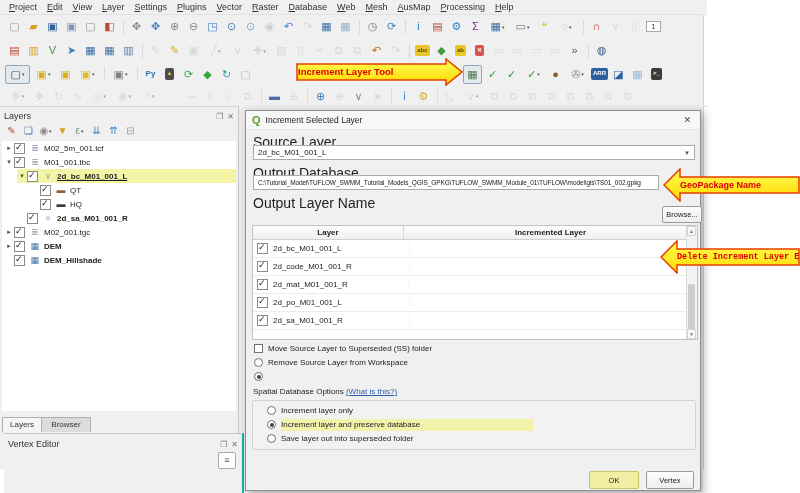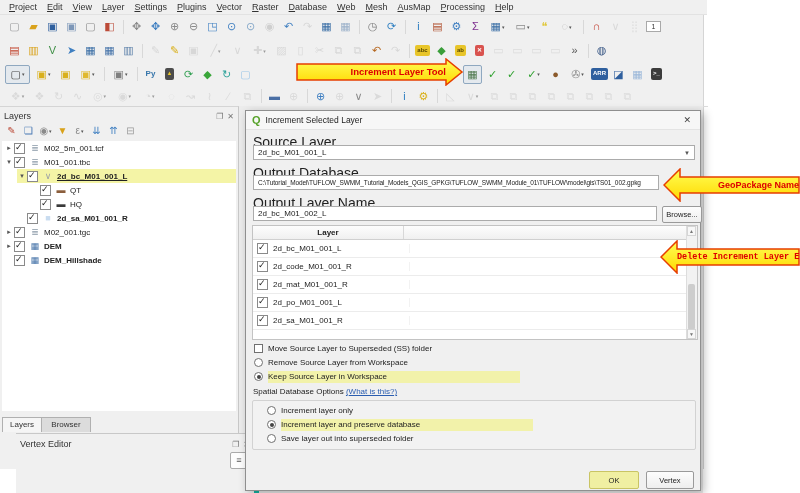--- a/index.html
+++ b/index.html
@@ -52,22 +52,22 @@
   .tico{width:14px;text-align:center;font-size:9px;flex:none;margin-right:2px;}
   .tlabel{font-size:8px;color:#222;}
   .tlabel.bold{font-weight:bold;}
   .tlabel.und{text-decoration:underline;}
 
   
   .ptabs{position:absolute;left:0;top:417px;width:238px;height:16px;border-right:1px solid #c8c8c8;}
   .ptab{position:absolute;top:0;height:14px;font-size:8px;line-height:14px;text-align:center;
         border:1px solid #b0b0b0;border-bottom:none;color:#333;background:#dcdcdc;}
   .ptab.active{background:#f5f5f5;}
-  .ve{position:absolute;left:16px;top:433px;width:238px;height:60px;background:#f0f0f0;
-      border-top:1px solid #c8c8c8;border-right:5px solid #14b8a6;}
+  .ve{position:absolute;left:4px;top:433px;width:238px;height:60px;background:#f0f0f0;
+      border-top:1px solid #c8c8c8;border-right:2px solid #14b8a6;}
   .ve .panel-head{padding-top:3px;}
   .ve-menu{position:absolute;right:6px;top:18px;width:16px;height:15px;border:1px solid #aaa;
            background:#fdfdfd;border-radius:2px;text-align:center;font-size:9px;line-height:14px;color:#555;}
 
   
   .dlg{position:absolute;left:245px;top:110px;width:456px;height:381px;background:#f0f0f0;
        border:1px solid #8f8f8f;box-shadow:3px 3px 9px rgba(0,0,0,.28);box-sizing:border-box;}
   .dlg-title{height:18px;background:#f7f7f7;border-bottom:1px solid #e4e4e4;display:flex;align-items:center;padding:0 6px;}
   .dlg-logo{font-size:11px;font-weight:bold;color:#57a22a;margin-right:5px;}
   .dlg-title-text{font-size:8.5px;color:#222;}
@@ -110,21 +110,21 @@
   .olabel.hl{background:#f2f2aa;display:inline-block;min-width:252px;}
   .spatial{position:absolute;left:7px;top:276px;font-size:8px;color:#222;}
   .spatial a{color:#2a5db0;text-decoration:underline;}
   .gbox{position:absolute;left:6px;top:289px;width:444px;height:50px;border:1px solid #d2d2d2;border-radius:2px;
         background:#f2f2f2;box-sizing:border-box;padding:3px 0 0 12px;}
   .gbox .opt{height:13px;margin-bottom:1px;}
 
   
   .anno{position:absolute;z-index:50;}
   .anno svg{display:block;}
-  .anno .atext{position:absolute;color:#dd0000;font-weight:bold;text-align:right;
+  .anno .atext{position:absolute;color:#dd0000;font-weight:bold;text-align:left;
                font-size:9.5px;line-height:16px;white-space:nowrap;}
 
   
   .canvas-sliver{position:absolute;left:239px;top:106px;width:464px;height:387px;background:#ececec;}
 </style>
 </head>
 <body>
 
 <div class="stage">
   <div class="app">
@@ -821,28 +821,26 @@
         <span>2d_bc_M01_001_L</span>
         <span class="caret">▼</span>
       </div>
 
       <div class="dlbl" style="top:54px;">Output Database</div>
       <div class="dfield" style="top:64px;width:406px;height:15px;">
         <span class="path">C:\Tutorial_Model\TUFLOW_SWMM_Tutorial_Models_QGIS_GPKG\TUFLOW_SWMM_Module_01\TUFLOW\model\gis\TS01_002.gpkg</span>
       </div>
 
       <div class="dlbl" style="top:84px;">Output Layer Name</div>
-      <div class="dfield" style="top:95px;width:404px;height:15px;">
-        <span>2d_bc_M01_002_L</span>
-      </div>
       <div class="dbtn" style="left:416px;top:95px;width:38px;height:15px;">Browse...</div>
 
       <div class="itable">
         <div class="ithead">
           <span class="ith ith1">Layer</span>
+          <span class="ith ith2">Incremented Layer</span>
         </div>
         <div>
 
             <div class="itrow">
               <span class="tcb on"></span>
               <span class="itcell1">2d_bc_M01_001_L</span>
               <span class="itcell2"></span>
             </div>
 
             <div class="itrow">
@@ -884,21 +882,20 @@
             <span class="olabel">Move Source Layer to Superseded (SS) folder</span>
           </div>
 
           <div class="opt">
             <span class="ctl rd"></span>
             <span class="olabel">Remove Source Layer from Workspace</span>
           </div>
 
           <div class="opt">
             <span class="ctl rd on"></span>
-            <span class="olabel hl">Keep Source Layer in Workspace</span>
           </div>
         </div>
 
       <div class="spatial">
         <span>Spatial Database Options </span><a>(What is this?)</a>
       </div>
 
       <div class="gbox">
 
           <div class="opt">

